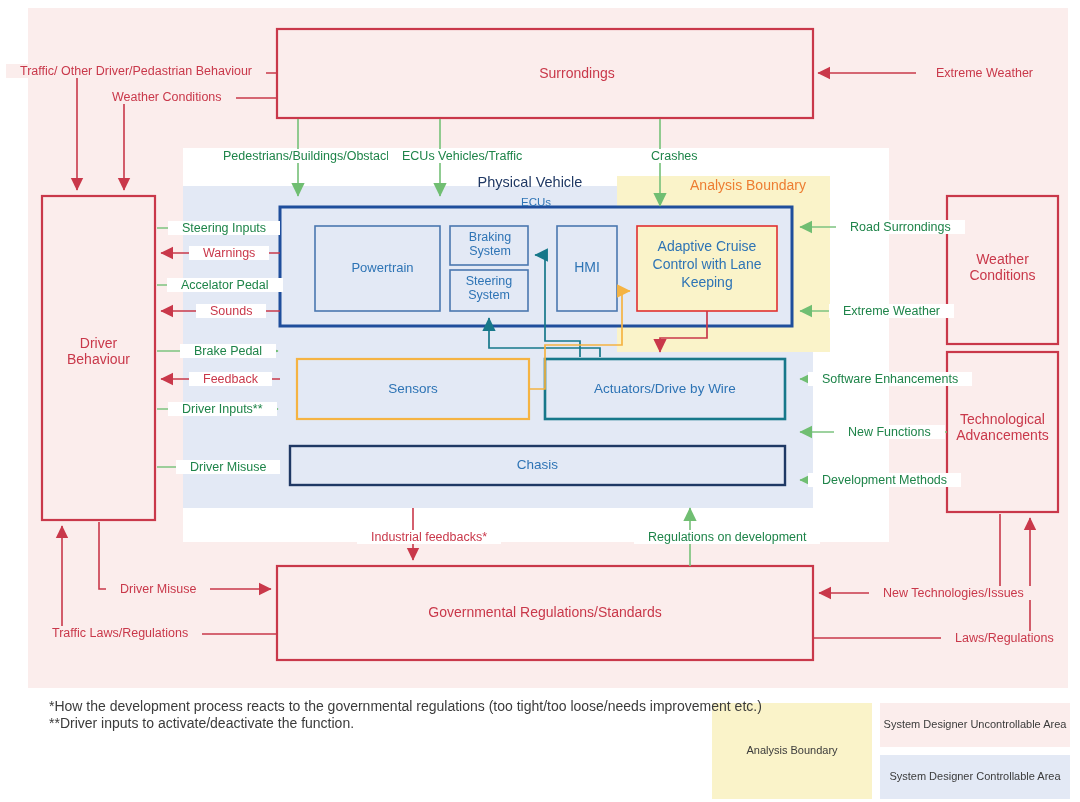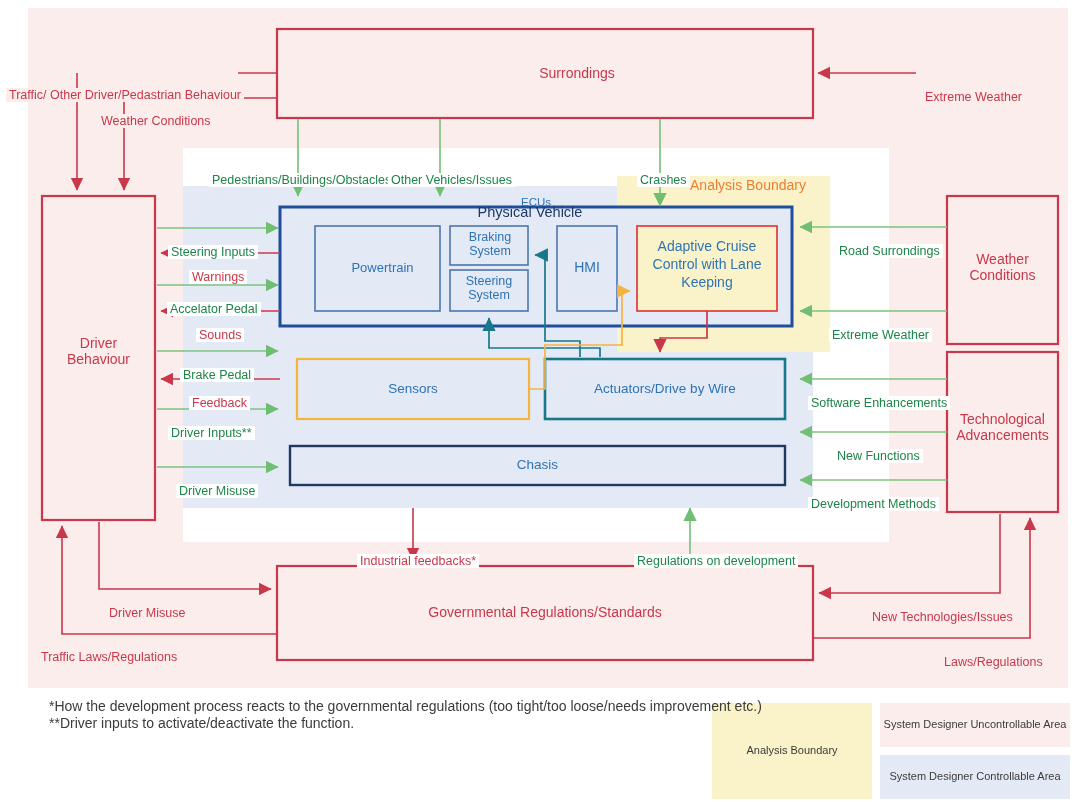--- a/index.html
+++ b/index.html
@@ -11,21 +11,21 @@
   .lbl{position:absolute;white-space:nowrap;line-height:1.12;}
   .lbl.ctr{text-align:center;}
 
   
   .t-red     {color:#C9384A;}
   .t-green   {color:#1E8449;}
   .t-blue    {color:#2E74B5;}
   .t-navy    {color:#1F3864;}
   .t-orange  {color:#ED7D31;}
 
-  .flow{font-size:12.5px;background:#FFFFFF;padding:0 3px;margin-top:24px;}
+  .flow{font-size:12.5px;background:#FFFFFF;padding:0 14px;}
   .flow-on-pink{background:#FBEDEC;}
   .boxtitle{font-size:14px;}
   .bigbox-label{font-size:13.5px;}
   .note{font-size:14px;color:#3B3B3B;}
   .legendtxt{font-size:11px;color:#3B3B3B;}
   .small-blue{font-size:11.5px;color:#2E74B5;}
 </style>
 </head>
 <body>
 
@@ -126,21 +126,21 @@
 Behaviour</div>
 
   <div class="lbl ctr t-red boxtitle" style="left:947px;top:252px;width:111px;white-space:pre-line;">Weather
 Conditions</div>
 
   <div class="lbl ctr t-red boxtitle" style="left:947px;top:412px;width:111px;white-space:pre-line;">Technological
 Advancements</div>
 
   <div class="lbl ctr t-red boxtitle" style="left:277px;top:605px;width:536px;">Governmental Regulations/Standards</div>
 
-  <div class="lbl ctr t-navy bigbox-label" style="left:420px;top:174px;width:220px;font-size:14.5px;margin-top:30px;">Physical Vehicle</div>
+  <div class="lbl ctr t-navy bigbox-label" style="left:420px;top:174px;width:220px;font-size:14.5px;">Physical Vehicle</div>
 
   <div class="lbl ctr t-orange bigbox-label" style="left:648px;top:178px;width:200px;font-size:14px;">Analysis Boundary</div>
 
   <div class="lbl ctr small-blue" style="left:480px;top:196px;width:112px;">ECUs</div>
 
   <div class="lbl ctr t-blue" style="left:315px;top:261px;width:135px;font-size:13px;">Powertrain</div>
 
   <div class="lbl ctr t-blue" style="left:450px;top:230px;width:80px;font-size:12.5px;white-space:pre-line;">Braking
 System</div>
 
@@ -160,21 +160,21 @@
   <div class="lbl ctr t-blue" style="left:290px;top:457px;width:495px;font-size:13.5px;">Chasis</div>
 
   <div class="lbl t-red flow flow-on-pink" style="left:6px;top:64px;">Traffic/ Other Driver/Pedastrian Behaviour</div>
 
   <div class="lbl t-red flow flow-on-pink" style="left:98px;top:90px;">Weather Conditions</div>
 
   <div class="lbl t-red flow flow-on-pink" style="left:922px;top:66px;">Extreme Weather</div>
 
   <div class="lbl t-green flow" style="left:209px;top:149px;">Pedestrians/Buildings/Obstacles</div>
 
-  <div class="lbl t-green flow" style="left:388px;top:149px;">Other Vehicles/Issues</div>
+  <div class="lbl t-green flow" style="left:388px;top:149px;">ECUs Vehicles/Traffic</div>
 
   <div class="lbl t-green flow" style="left:637px;top:149px;">Crashes</div>
 
   <div class="lbl ctr t-green flow" style="left:168px;top:221px;">Steering Inputs</div>
 
   <div class="lbl ctr t-red flow" style="left:189px;top:246px;">Warnings</div>
 
   <div class="lbl ctr t-green flow" style="left:167px;top:278px;">Accelator Pedal</div>
 
   <div class="lbl ctr t-red flow" style="left:196px;top:304px;">Sounds</div>

